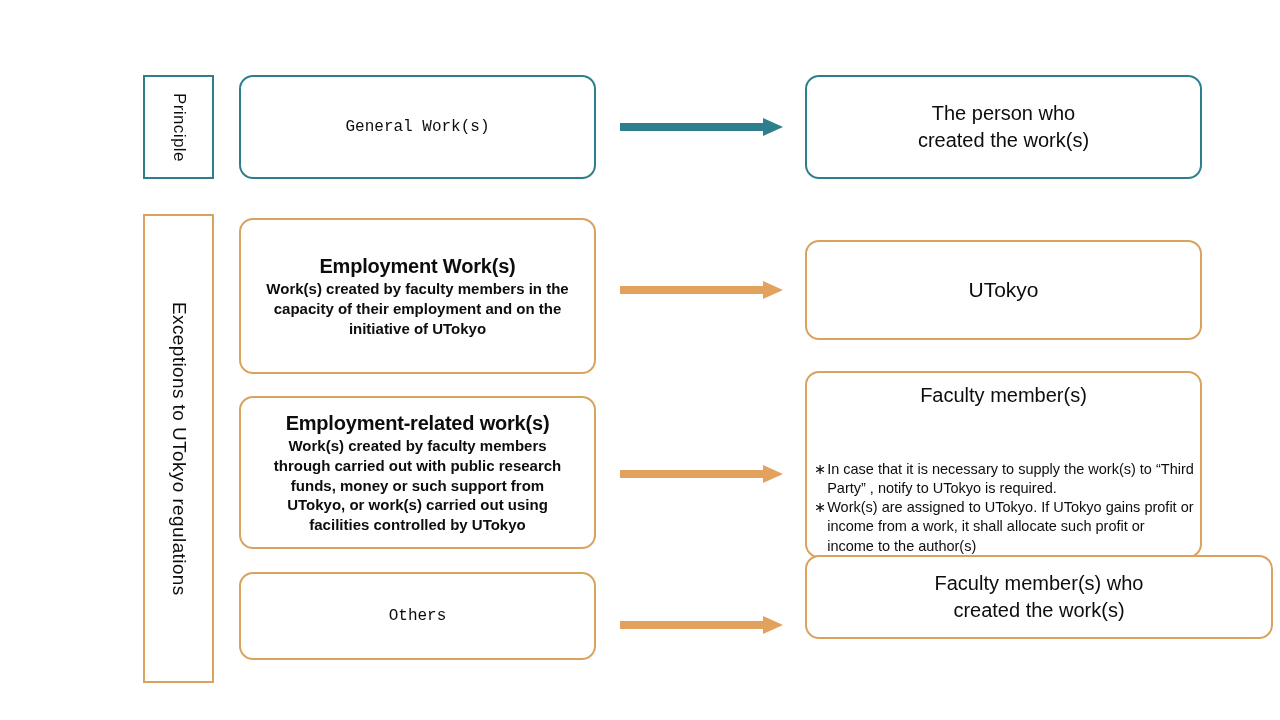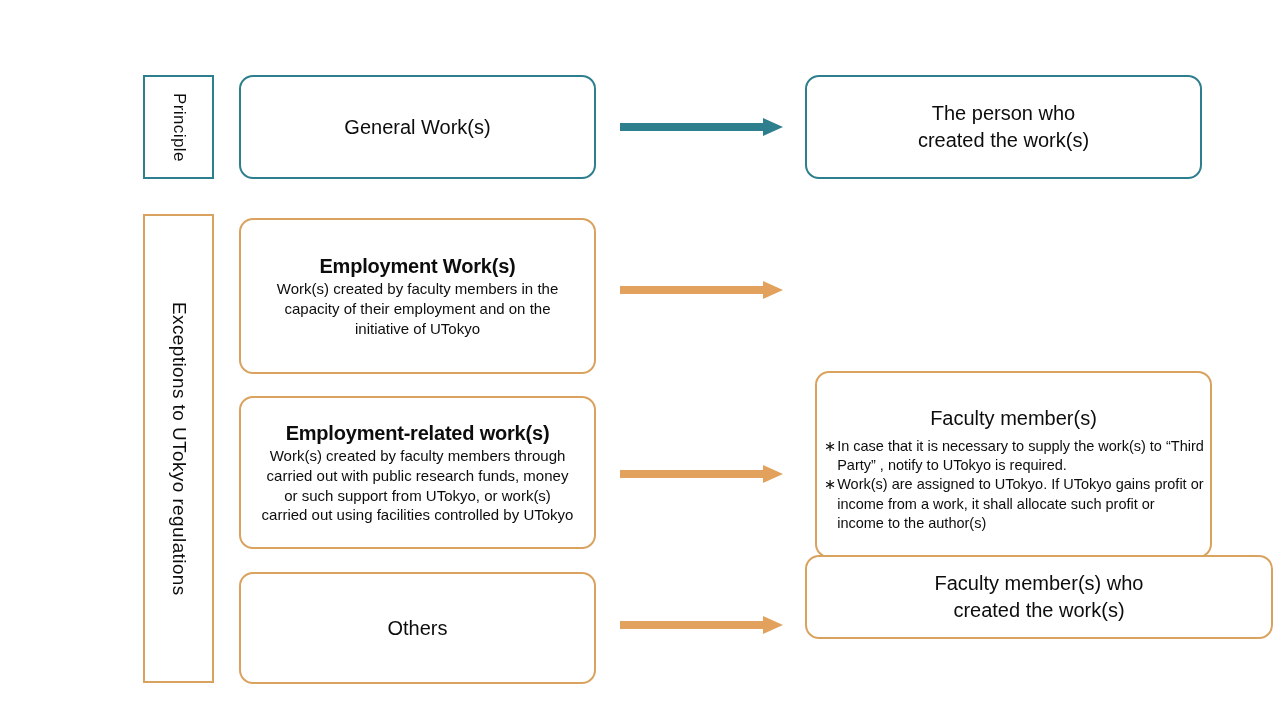--- a/index.html
+++ b/index.html
@@ -76,56 +76,56 @@
   #box-employment {
     left: 239px; top: 218px;
     width: 357px; height: 156px;
   }
   #box-related {
     left: 239px; top: 396px;
     width: 357px; height: 153px; text-align: center;
   }
   #box-others {
     left: 239px; top: 572px;
-    width: 357px; height: 112px;
+    width: 357px; height: 88px;
   }
 
   
   #box-person {
     left: 805px; top: 75px;
     width: 397px; height: 104px;
   }
   #box-utokyo {
     left: 805px; top: 240px;
     width: 397px; height: 100px;
   }
   #box-faculty {
     left: 805px; top: 371px;
     width: 397px; height: 187px;
-    justify-content: center;
-    margin-left: 10px;
+    justify-content: space-between;
   }
   #box-faculty-created {
     left: 805px; top: 555px;
     width: 468px; height: 84px;
   }
 
   
   .box-title {
     font-size: 20px;
     line-height: 1.3;
     font-weight: normal;
   }
-  .box-title.plain { font-size: 20px; }
+  .box-title.plain { font-size: 16px; font-family: Liberation Mono, monospace; }
   .box-title.bold  { font-weight: bold; font-size: 20px; letter-spacing: -0.2px; }
   .box-body {
     font-size: 15px;
     line-height: 1.32;
     margin-top: 0;
     padding: 0 20px;
+    font-weight: bold;
   }
   .result-title {
     font-size: 20px;
     line-height: 1.35;
     font-weight: normal;
   }
   .result-title.light { font-weight: normal; font-size: 21px; }
 
   #box-faculty .result-title {
     margin-top: 9px;
@@ -192,20 +192,23 @@
     <span class="box-title bold">Employment Work(s)</span>
     <span class="box-body">Work(s) created by faculty members in the capacity of their employment and on the initiative of UTokyo</span>
   </div>
 
   <span class="arrow" id="arrow-2">
     <svg viewBox="0 0 163 18" preserveAspectRatio="none">
       <path d="M0 5 L143 5 L143 0 L163 9 L143 18 L143 13 L0 13 Z" fill="#e2a15c"></path>
     </svg>
   </span>
 
+  <div class="box rounded orange" id="box-utokyo">
+    <span class="result-title light">UTokyo</span>
+  </div>
 
   <div class="box rounded orange" id="box-related">
     <span class="box-title bold">Employment-related work(s)</span>
     <span class="box-body">Work(s) created by faculty members through carried out with public research funds, money or such support from UTokyo, or work(s) carried out using facilities controlled by UTokyo</span>
   </div>
 
   <span class="arrow" id="arrow-3">
     <svg viewBox="0 0 163 18" preserveAspectRatio="none">
       <path d="M0 5 L143 5 L143 0 L163 9 L143 18 L143 13 L0 13 Z" fill="#e2a15c"></path>
     </svg>

